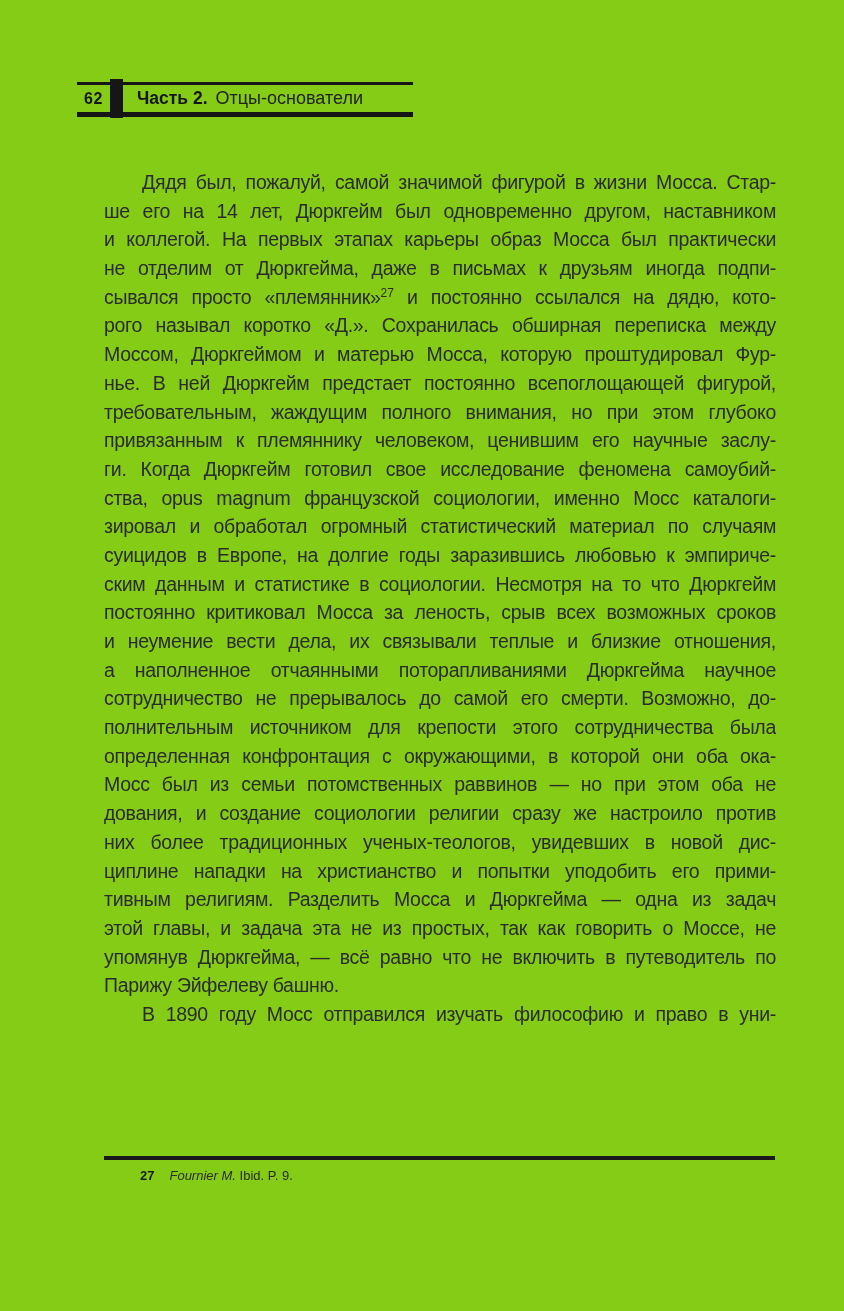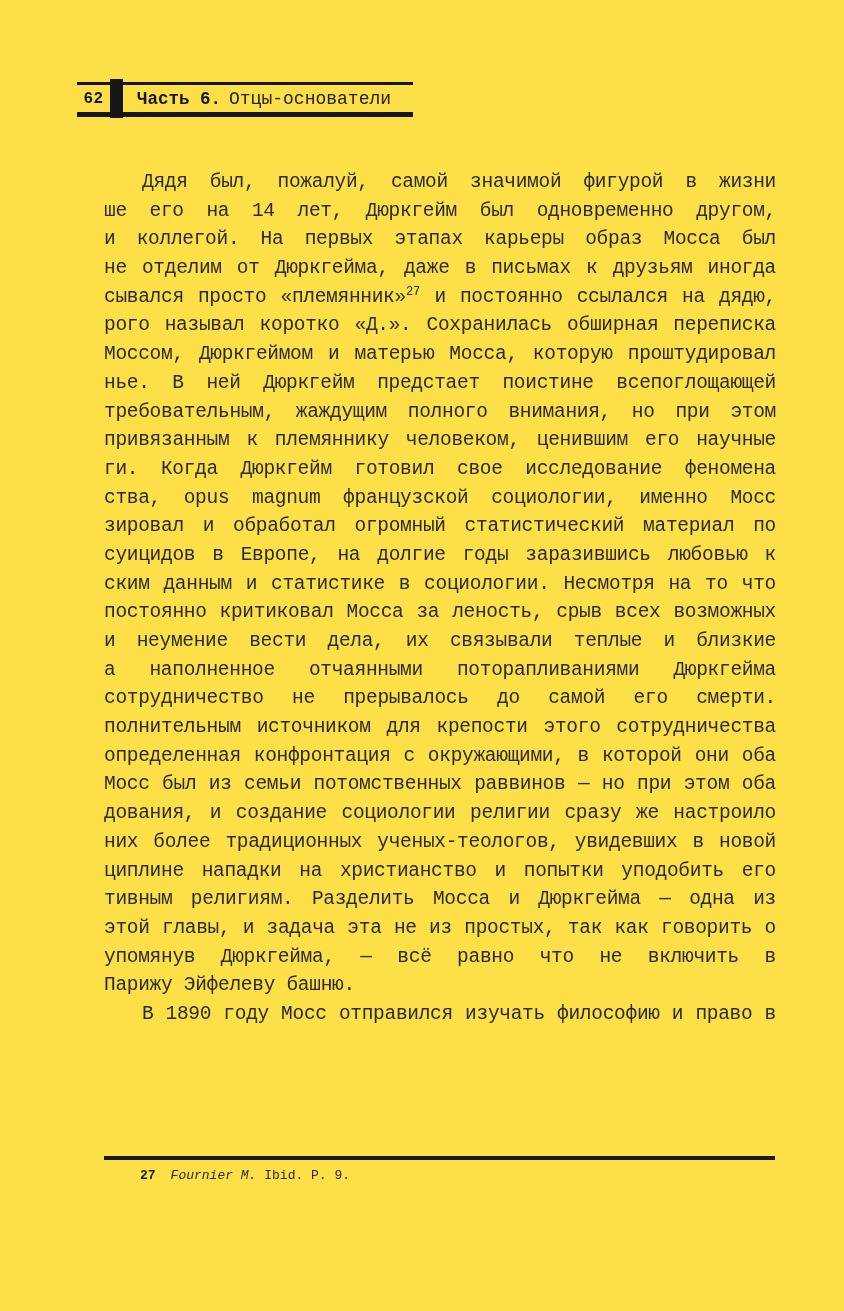--- a/index.html
+++ b/index.html
@@ -1,21 +1,21 @@
 <!DOCTYPE html>
 <html><head>
 <meta charset="utf-8">
 <style>
   html, body { margin: 0; padding: 0; }
   .page {
     position: relative;
     width: 844px;
     height: 1311px;
-    background: #fde047;
-    font-family: Liberation Mono, monospace;
+    background: #84cc16;
+    font-family: Liberation Sans, sans-serif;
     color: #2b2b2b;
     overflow: hidden;
   }
 
   
   .header {
     position: absolute;
     left: 77px;
     top: 82px;
     width: 336px;
@@ -111,33 +111,33 @@
   }
 </style>
 </head>
 <body>
 
 <div class="page">
 
   <div class="header">
     <span class="page-num">62</span>
     <span class="header-bar"></span>
-    <span class="part-label">Часть 6.</span>
+    <span class="part-label">Часть 2.</span>
     <span class="part-title">Отцы-основатели</span>
   </div>
 
   <div class="body-text" id="body-text">
       <div class="line indent">Дядя был, пожалуй, самой значимой фигурой в жизни Мосса. Стар-</div>
       <div class="line">ше его на 14 лет, Дюркгейм был одновременно другом, наставником</div>
       <div class="line">и коллегой. На первых этапах карьеры образ Мосса был практически</div>
       <div class="line">не отделим от Дюркгейма, даже в письмах к друзьям иногда подпи-</div>
       <div class="line">сывался просто «племянник»<sup>27</sup> и постоянно ссылался на дядю, кото-</div>
       <div class="line">рого называл коротко «Д.». Сохранилась обширная переписка между</div>
       <div class="line">Моссом, Дюркгеймом и матерью Мосса, которую проштудировал Фур-</div>
-      <div class="line">нье. В ней Дюркгейм предстает поистине всепоглощающей фигурой,</div>
+      <div class="line">нье. В ней Дюркгейм предстает постоянно всепоглощающей фигурой,</div>
       <div class="line">требовательным, жаждущим полного внимания, но при этом глубоко</div>
       <div class="line">привязанным к племяннику человеком, ценившим его научные заслу-</div>
       <div class="line">ги. Когда Дюркгейм готовил свое исследование феномена самоубий-</div>
       <div class="line">ства, opus magnum французской социологии, именно Мосс каталоги-</div>
       <div class="line">зировал и обработал огромный статистический материал по случаям</div>
       <div class="line">суицидов в Европе, на долгие годы заразившись любовью к эмпириче-</div>
       <div class="line">ским данным и статистике в социологии. Несмотря на то что Дюркгейм</div>
       <div class="line">постоянно критиковал Мосса за леность, срыв всех возможных сроков</div>
       <div class="line">и неумение вести дела, их связывали теплые и близкие отношения,</div>
       <div class="line">а наполненное отчаянными поторапливаниями Дюркгейма научное</div>

